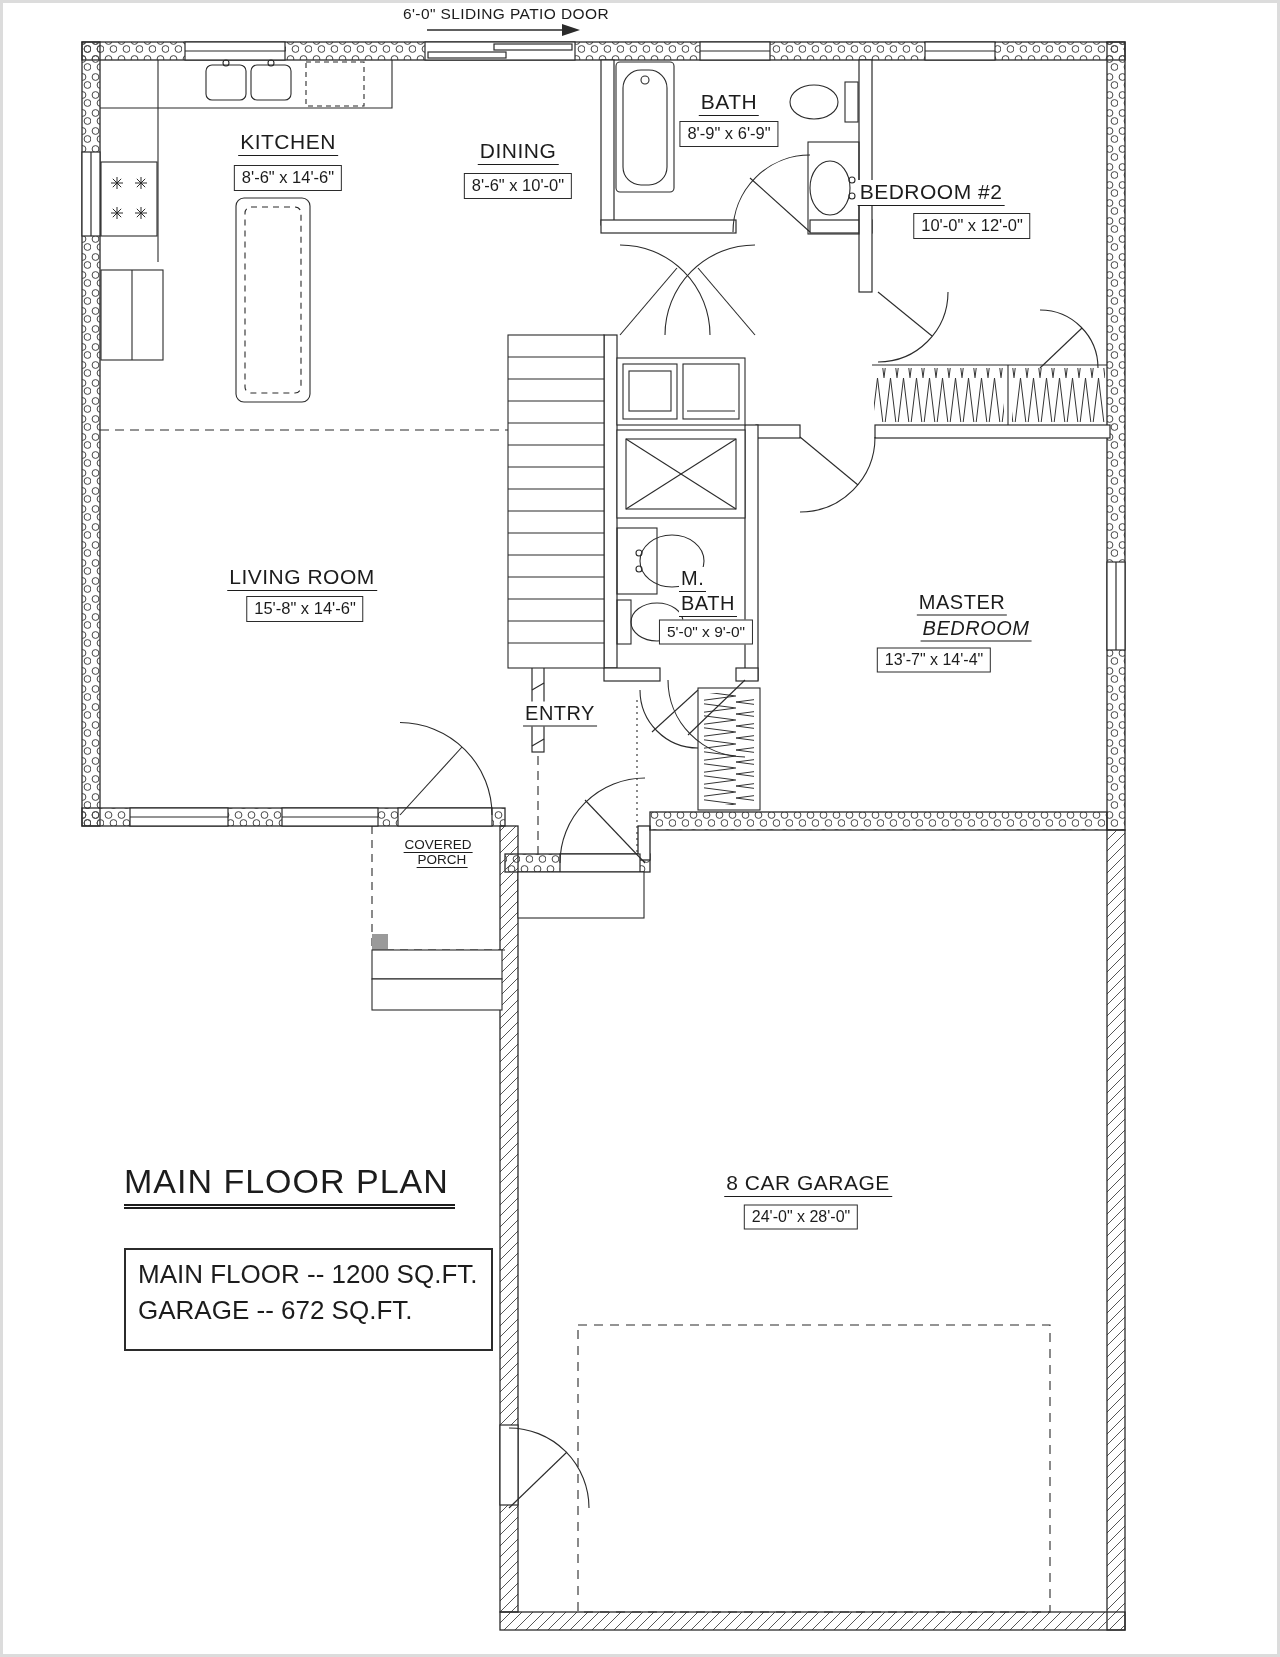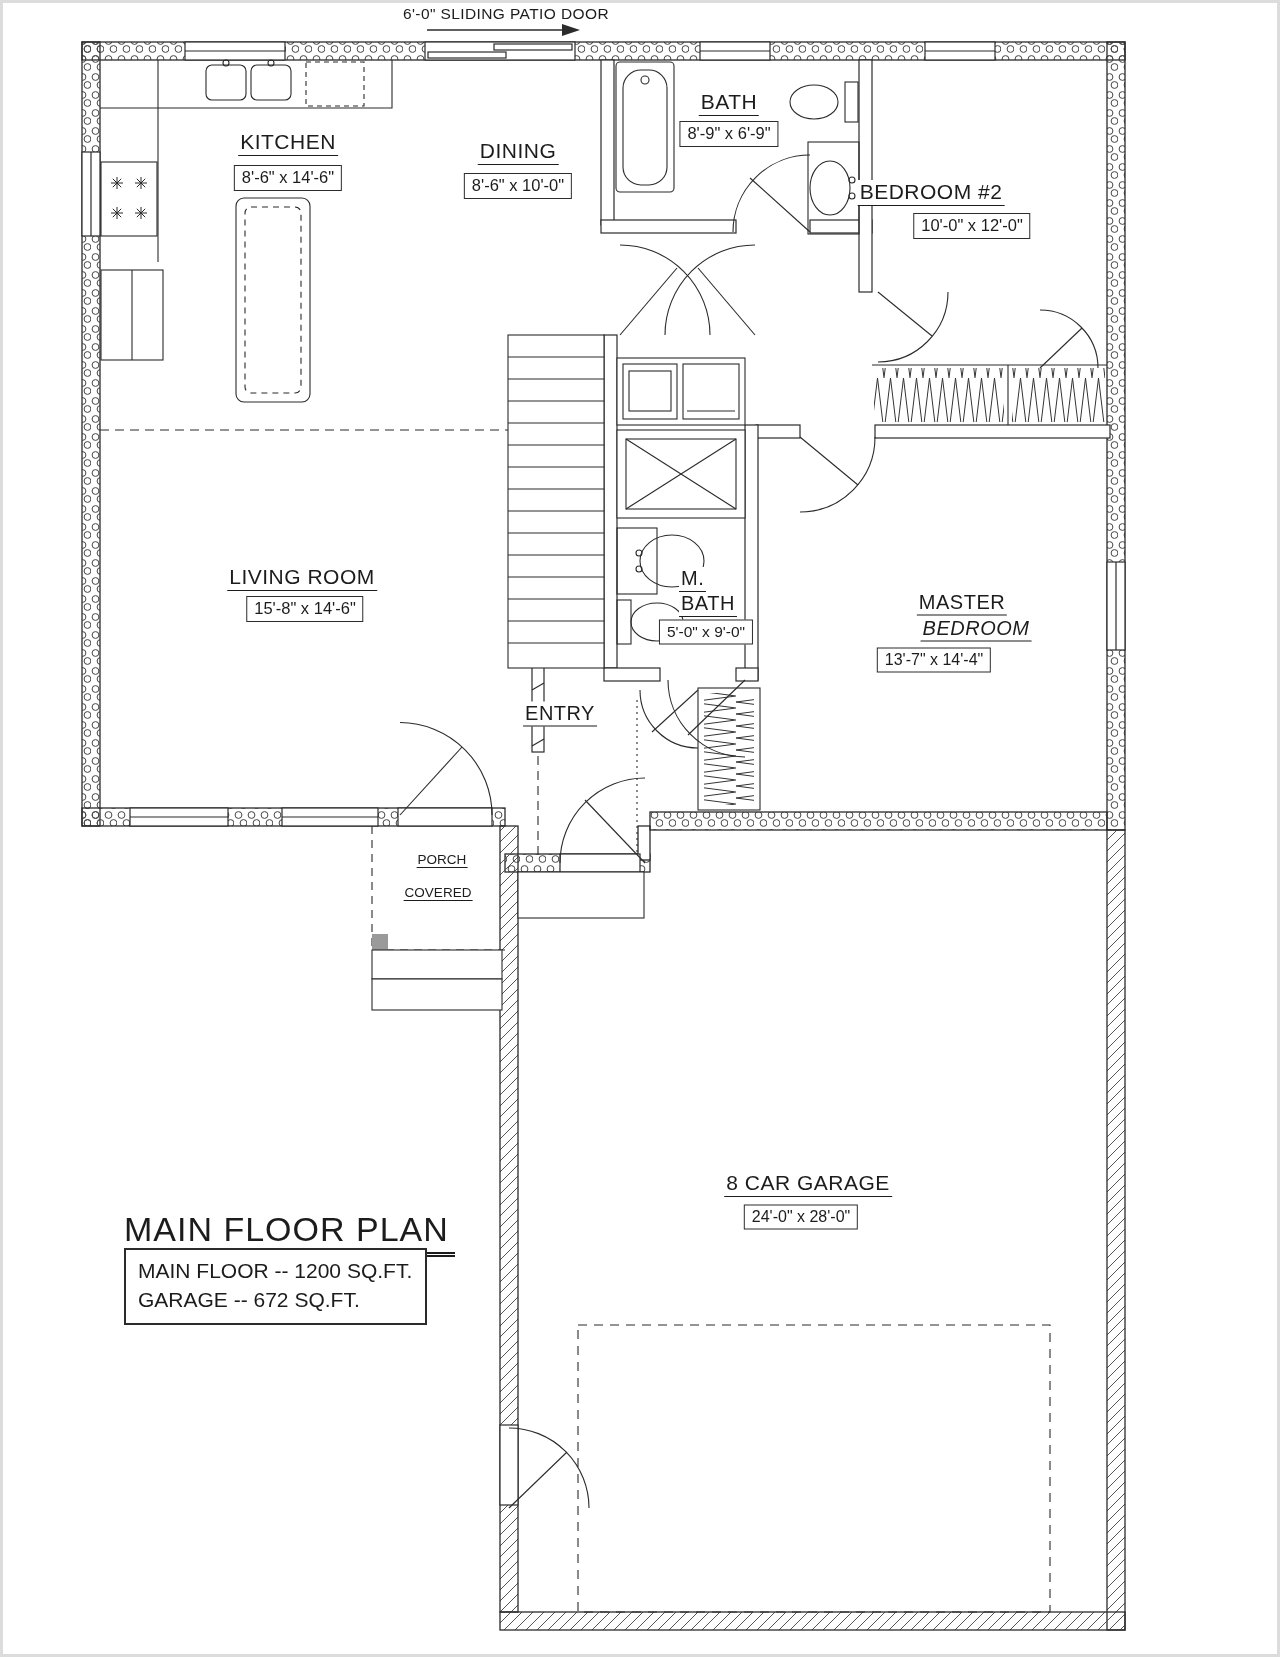--- a/index.html
+++ b/index.html
@@ -37,27 +37,26 @@
   }
   .tiny{font-size:13.5px;border-bottom:1.4px solid #1c1c1c;padding:0 1px;background:transparent;}
   .noxform{transform:none;}
   .patio-lbl{font-size:15.5px;letter-spacing:.4px;}
   .main-title{
     transform:none;
     font-size:34px;
     letter-spacing:1px;
     border-bottom:5px double #1c1c1c;
     padding:0 6px 3px 0;
-    margin-top:48px;
   }
   .stats-box{
     transform:none;
     border:2px solid #2b2b2b;
-    padding:7px 13px 8px 12px;
-    font-size:21px;
+    padding:7px 13px 20px 12px;
+    font-size:26px;
     line-height:1.38;
     text-align:left;
     background:#fff;
   }
 </style>
 </head>
 <body>
 
 <div class="page">
 
@@ -309,21 +308,21 @@
   <div class="lbl room-name sm noxform" style="left:679px;top:567px;">M.</div>
   <div class="lbl room-name sm noxform" style="left:679px;top:592px;">BATH</div>
   <div class="lbl room-dims" style="left:706px;top:632px;font-size:15.5px;">5'-0" x 9'-0"</div>
 
   <div class="lbl room-name sm" style="left:962px;top:603px;">MASTER</div>
   <div class="lbl room-name sm" style="left:976px;top:629px;font-style:italic;">BEDROOM</div>
   <div class="lbl room-dims" style="left:934px;top:660px;font-size:16px;">13'-7" x 14'-4"</div>
 
   <div class="lbl room-name sm" style="left:560px;top:714px;">ENTRY</div>
 
-  <div class="lbl tiny" style="left:438px;top:845px;margin-top:48px;">COVERED</div>
+  <div class="lbl tiny" style="left:438px;top:845px;">COVERED</div>
   <div class="lbl tiny" style="left:442px;top:860px;">PORCH</div>
 
   <div class="lbl room-name" style="left:808px;top:1184px;">8 CAR GARAGE</div>
   <div class="lbl room-dims" style="left:801px;top:1217px;font-size:16px;">24'-0" x 28'-0"</div>
 
   <div class="lbl main-title" style="left:124px;top:1162px;">MAIN FLOOR PLAN</div>
 
   <div class="lbl stats-box" style="left:124px;top:1248px;">
     <div>MAIN FLOOR -- 1200 SQ.FT.</div>
     <div>GARAGE -- 672 SQ.FT.</div>

